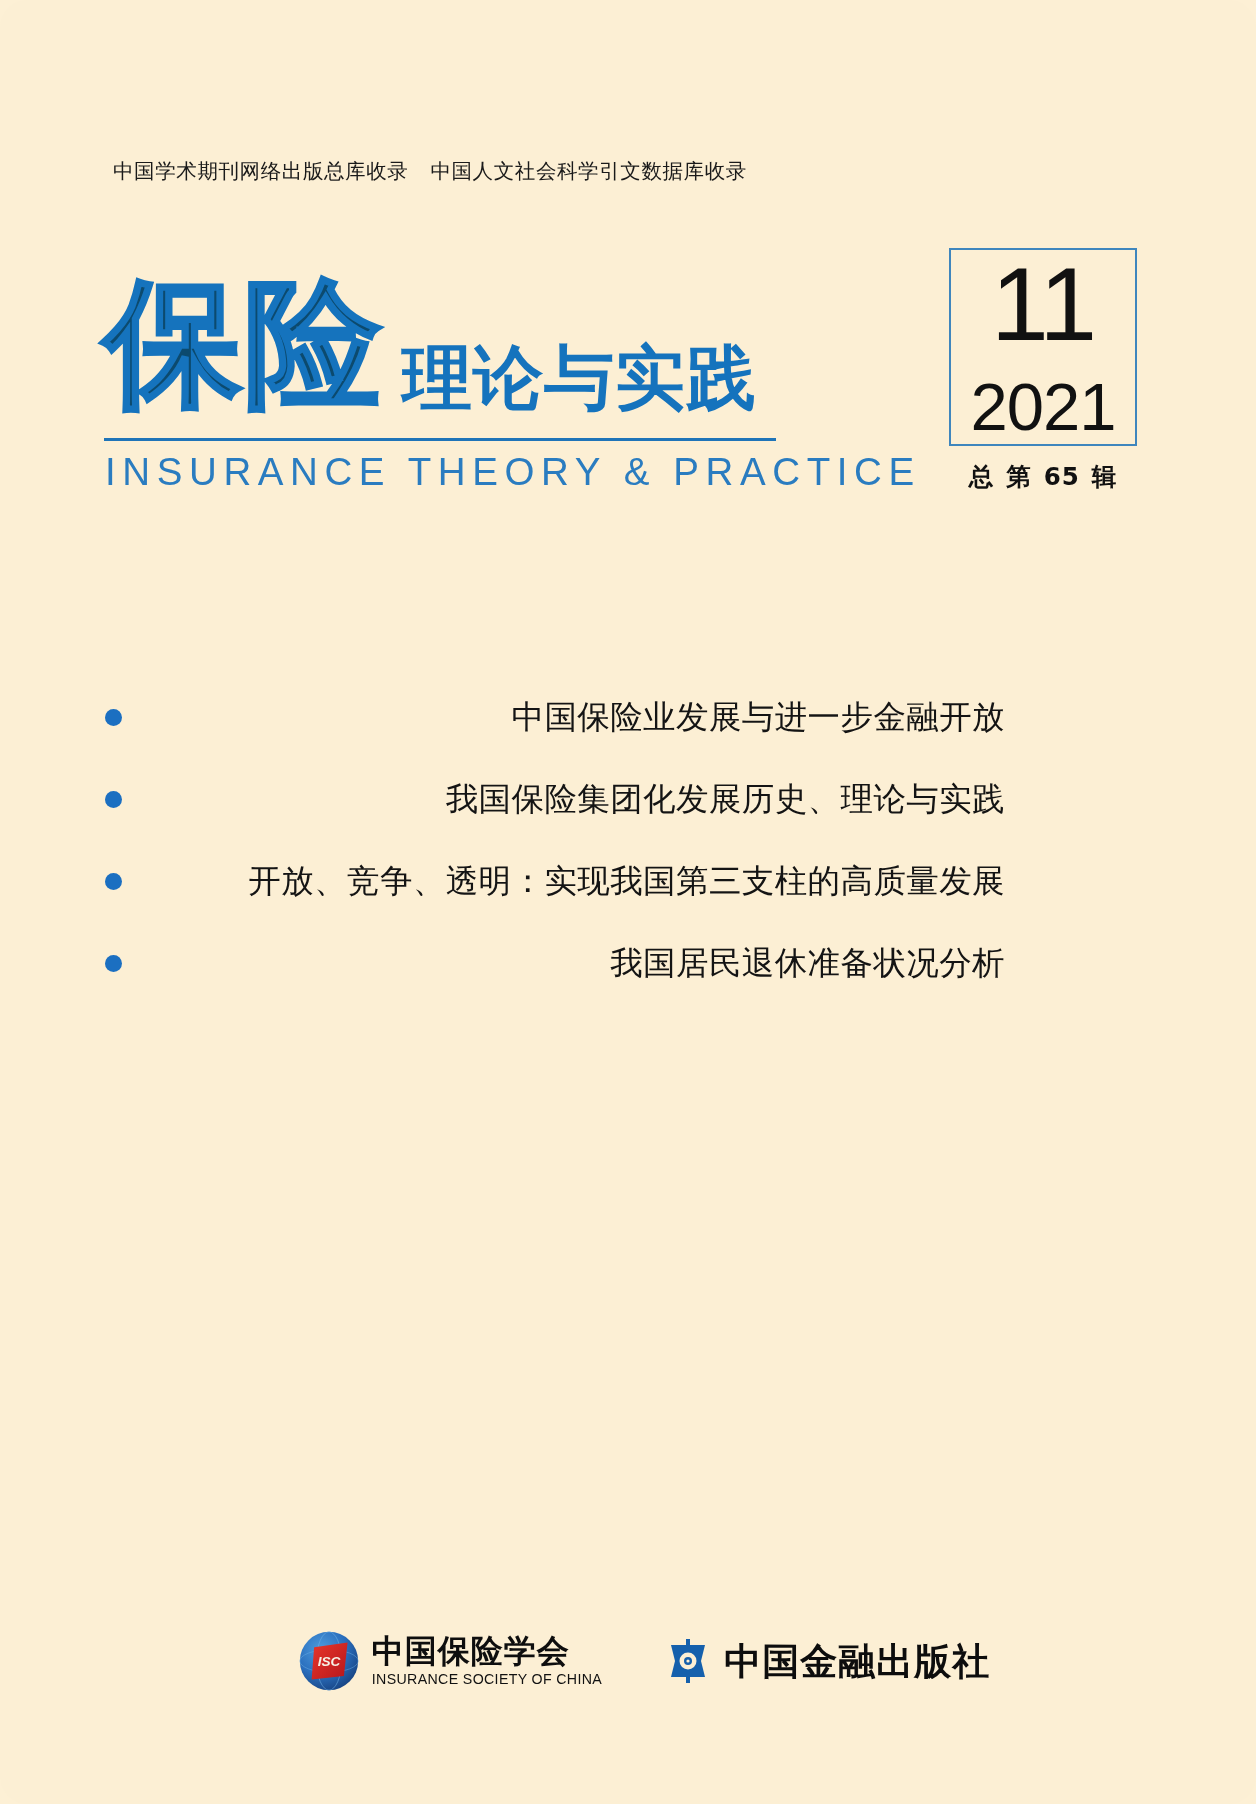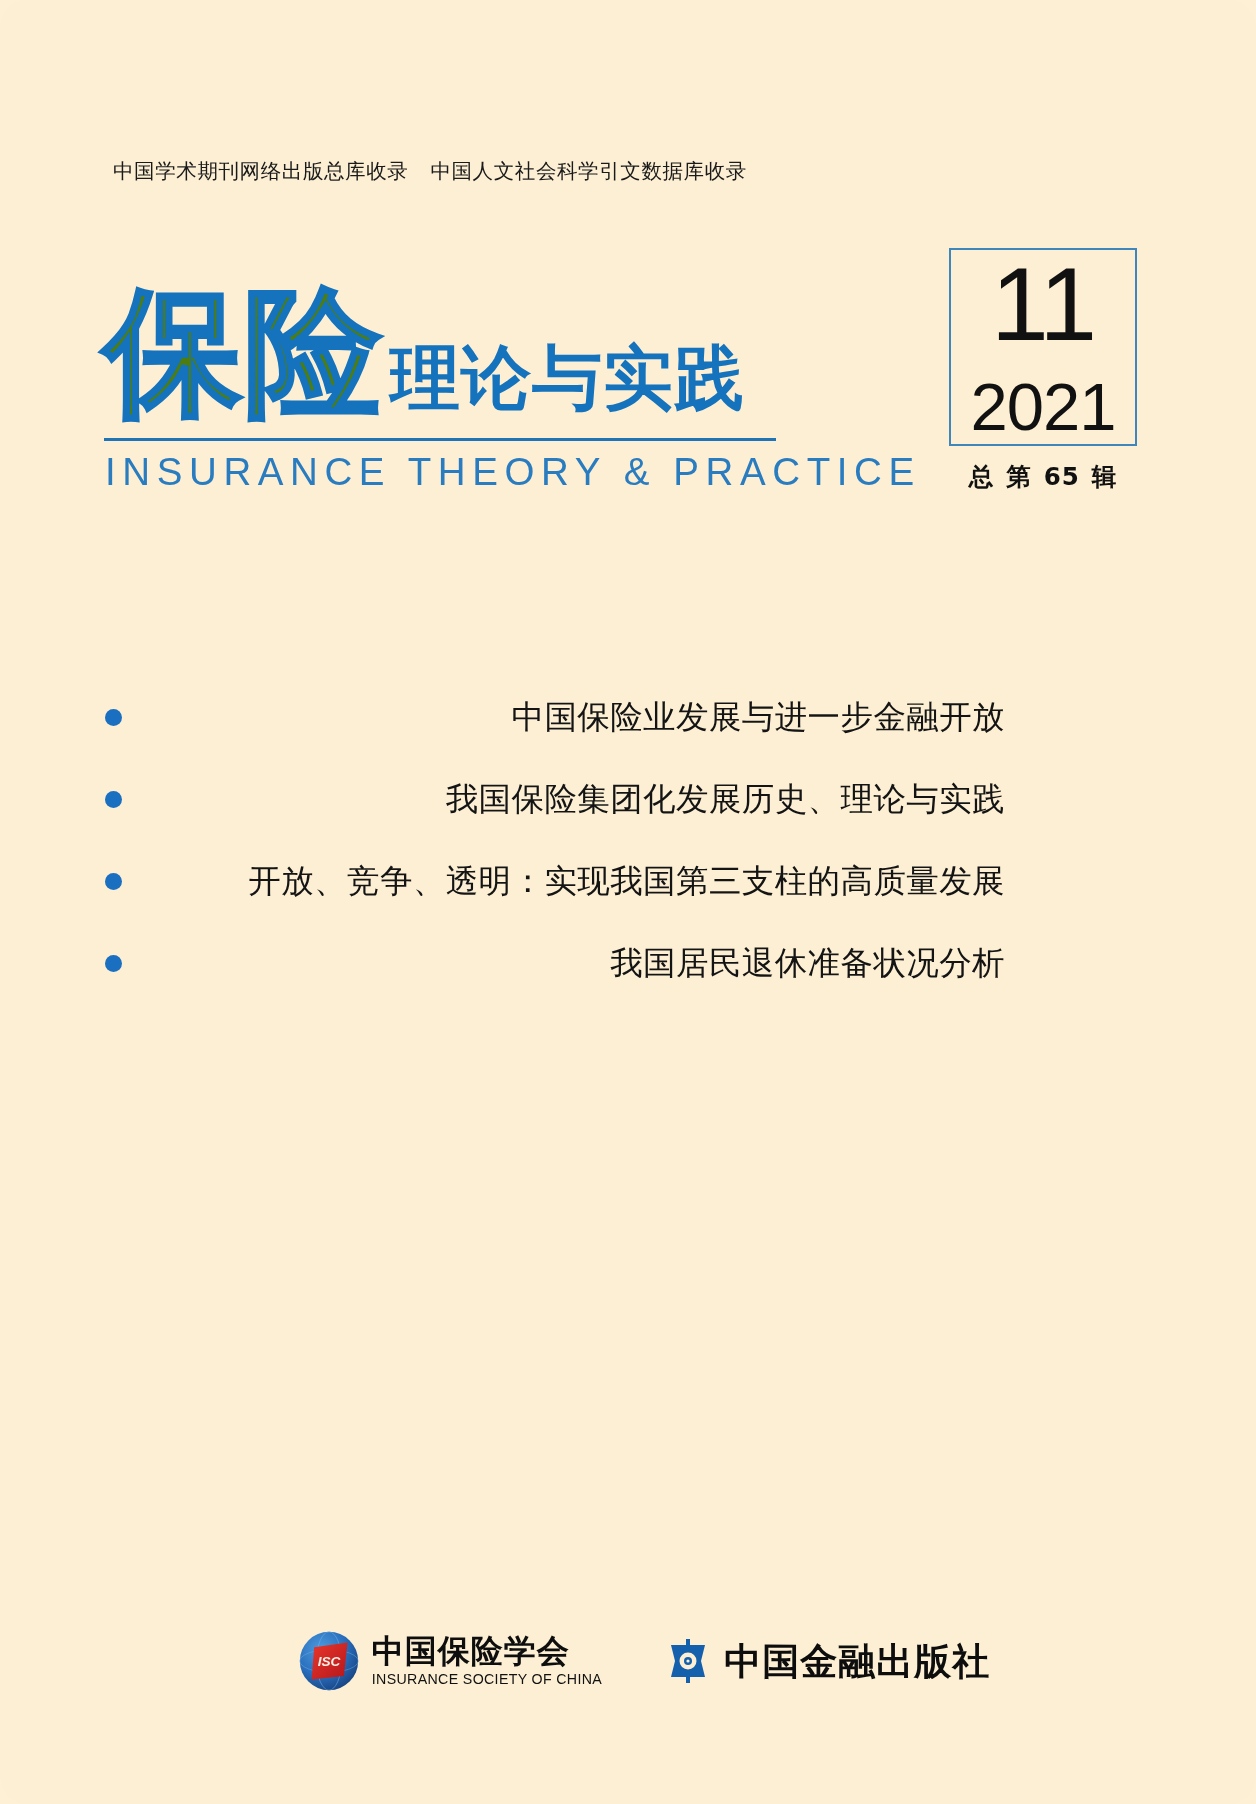--- a/index.html
+++ b/index.html
@@ -58,37 +58,37 @@
 
   .title-cn {
     position: absolute;
     left: 0;
     top: 0;
     display: flex;
     align-items: flex-end;
     height: 180px;
   }
   .title-main {
-    font-family: Liberation Serif, serif;
+    font-family: Liberation Mono, monospace;
     font-size: 138px;
     font-weight: 700;
-    color: #4d7c0f;
+    color: #0c4a6e;
     line-height: 1;
     letter-spacing: 2px;
     -webkit-text-stroke: 3px #1573bd;
     text-shadow: 0 0 1px #1573bd;
   }
   .title-sub {
     font-family: "DejaVu Sans", "Liberation Sans", sans-serif;
     font-size: 70px;
     font-weight: 700;
     color: #1573bd;
     line-height: 1;
     letter-spacing: 1px;
-    margin-left: 6px;
+    margin-left: 18px;
     padding-bottom: 10px;
   }
 
   .rule {
     position: absolute;
     left: 0;
     top: 195px;
     width: 672px;
     height: 3px;
     background: #1f74b8;

